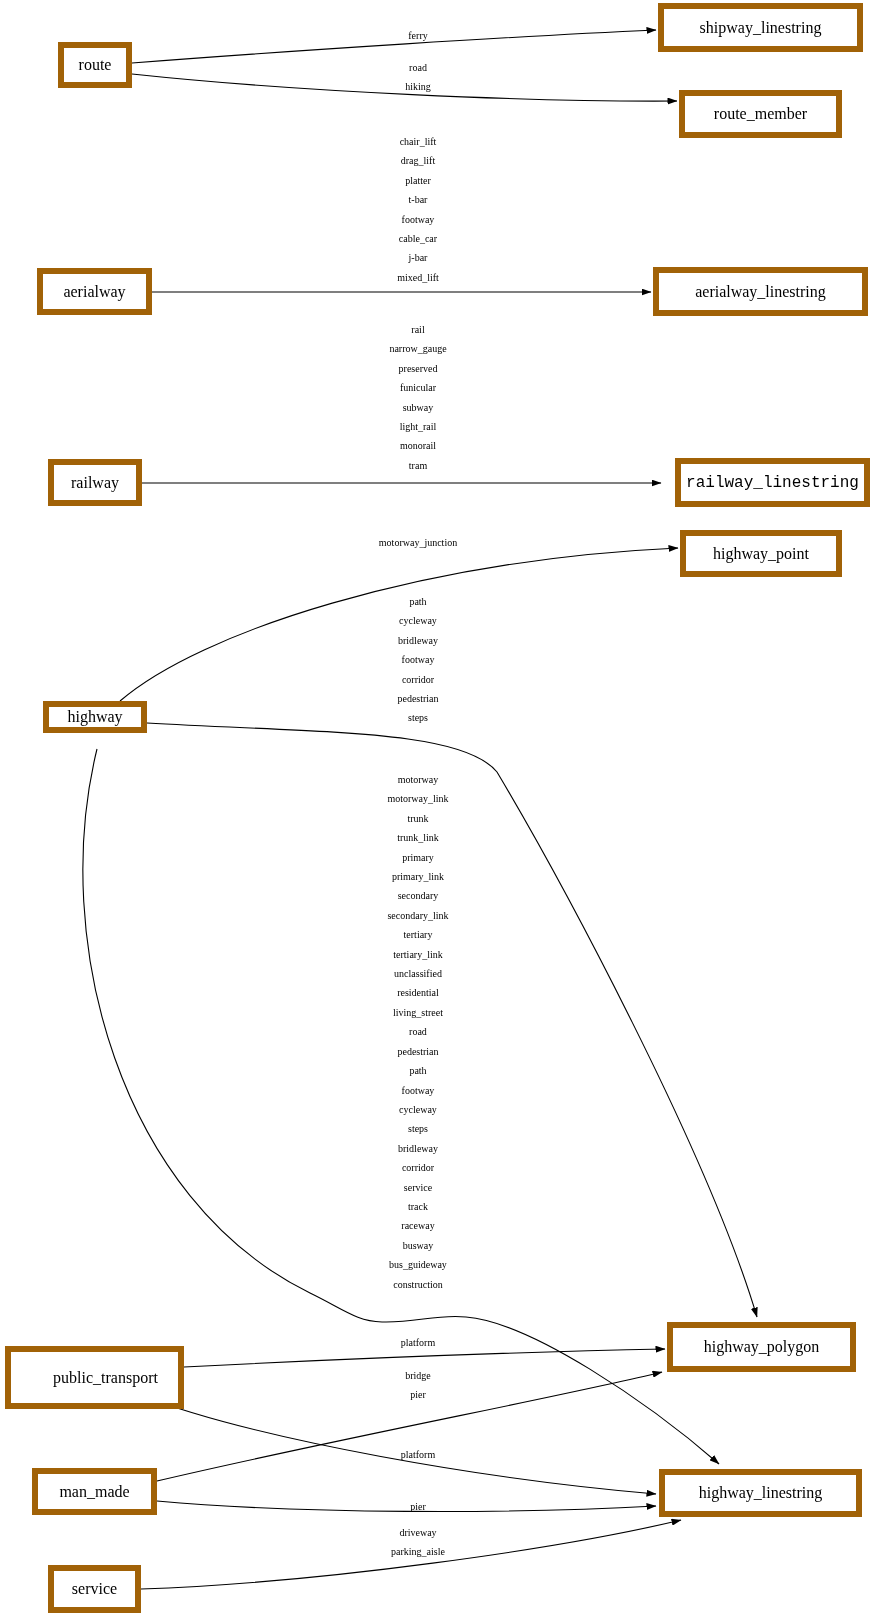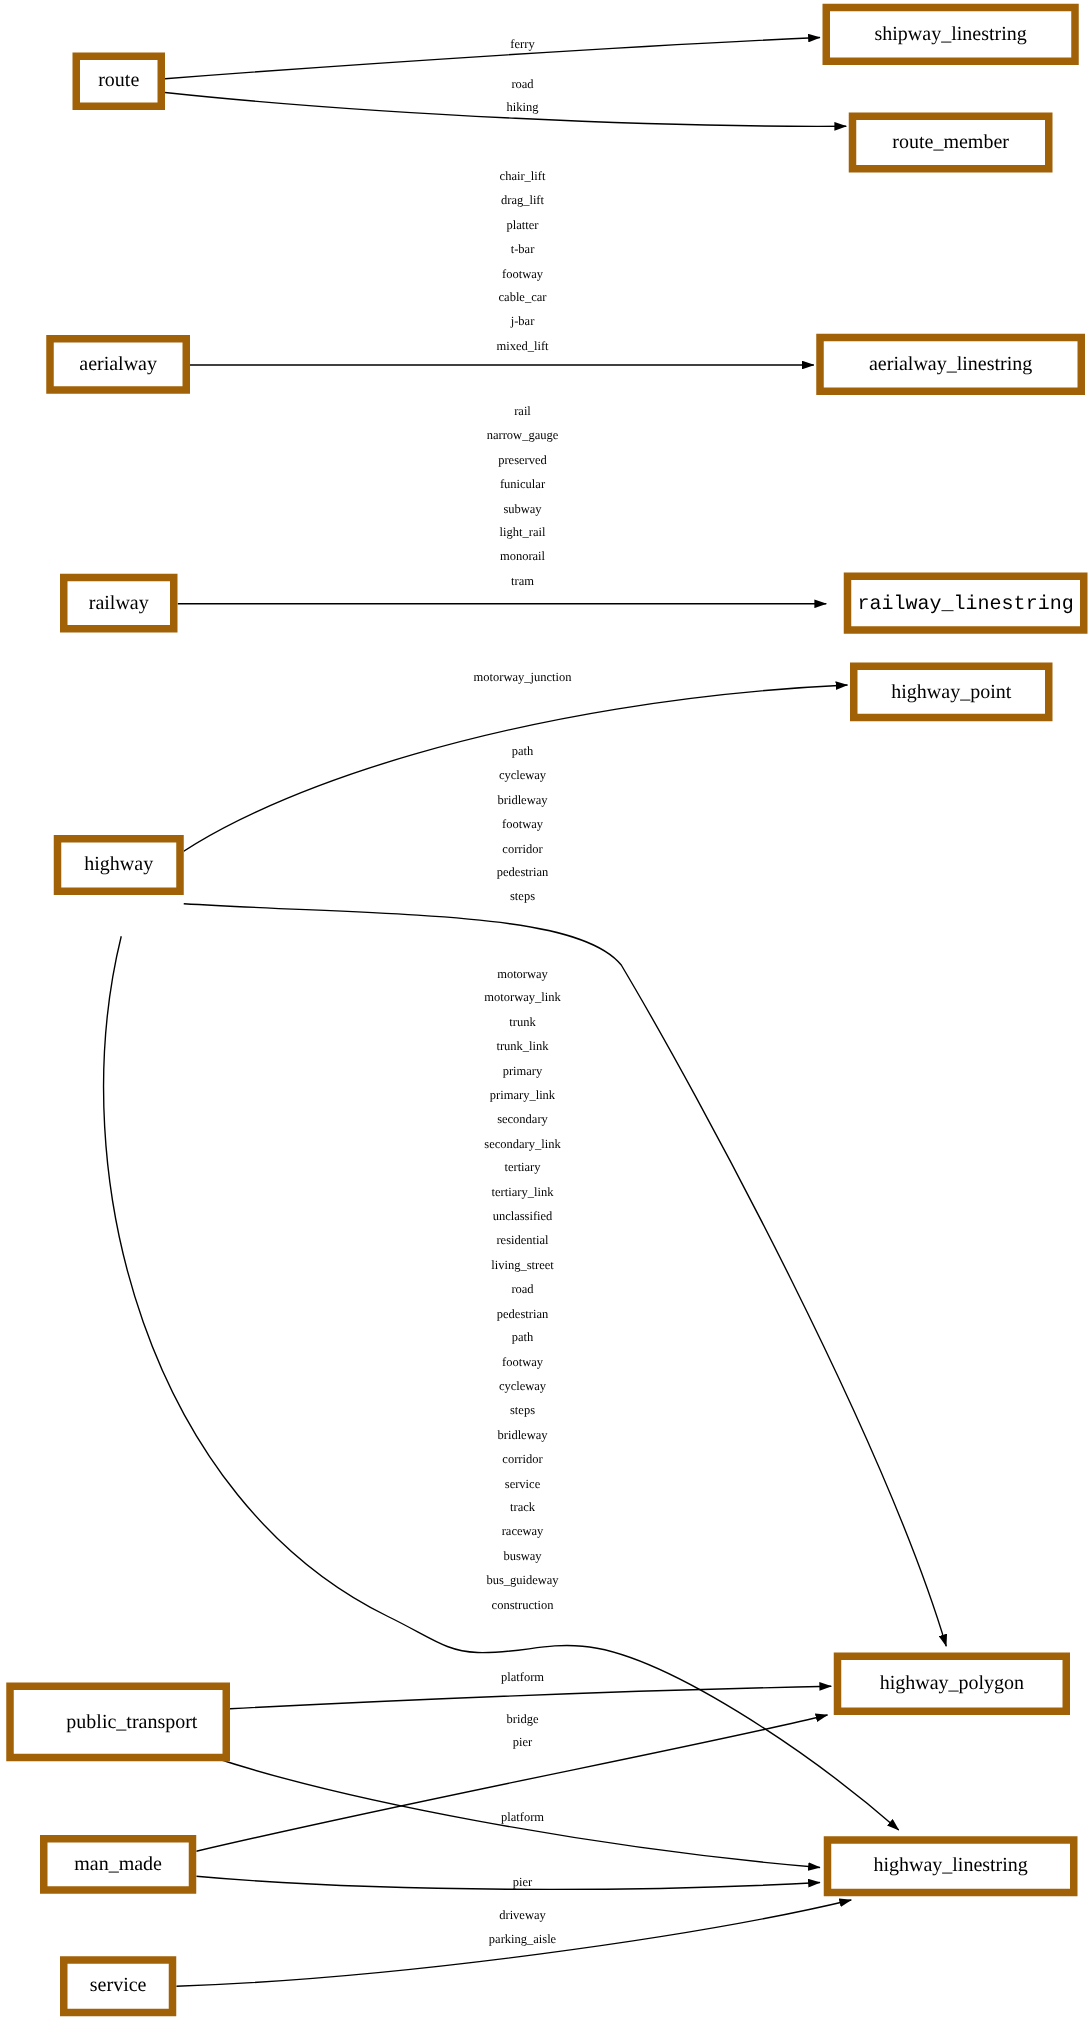--- a/index.html
+++ b/index.html
@@ -68,21 +68,21 @@
   </svg>
 
   <div class="node" style="left:58px;  top:42px;   width:74px;  height:46px;">route</div>
   <div class="node" style="left:658px; top:3px;    width:205px; height:49px;">shipway_linestring</div>
   <div class="node" style="left:679px; top:90px;   width:163px; height:48px;">route_member</div>
   <div class="node" style="left:37px;  top:268px;  width:115px; height:47px;">aerialway</div>
   <div class="node" style="left:653px; top:267px;  width:215px; height:49px;">aerialway_linestring</div>
   <div class="node" style="left:48px;  top:459px;  width:94px;  height:47px;">railway</div>
   <div class="node" style="left:675px; top:458px;  width:195px; height:49px;font-family:Liberation Mono, monospace;">railway_linestring</div>
   <div class="node" style="left:680px; top:530px;  width:162px; height:47px;">highway_point</div>
-  <div class="node" style="left:43px;  top:668px;  width:104px; height:48px;">highway</div>
+  <div class="node" style="left:43px;  top:701px;  width:104px; height:32px;">highway</div>
   <div class="node" style="left:667px; top:1322px; width:189px; height:50px;">highway_polygon</div>
   <div class="node" style="left:5px;   top:1346px; width:179px; height:63px;padding-left:22px;">public_transport</div>
   <div class="node" style="left:32px;  top:1468px; width:125px; height:47px;">man_made</div>
   <div class="node" style="left:659px; top:1469px; width:203px; height:48px;">highway_linestring</div>
   <div class="node" style="left:48px;  top:1565px; width:93px;  height:48px;">service</div>
 
   <div class="elabel" style="left:418px; top:26px;">
       <div>ferry</div>
     </div>
   <div class="elabel" style="left:418px; top:58px;">

